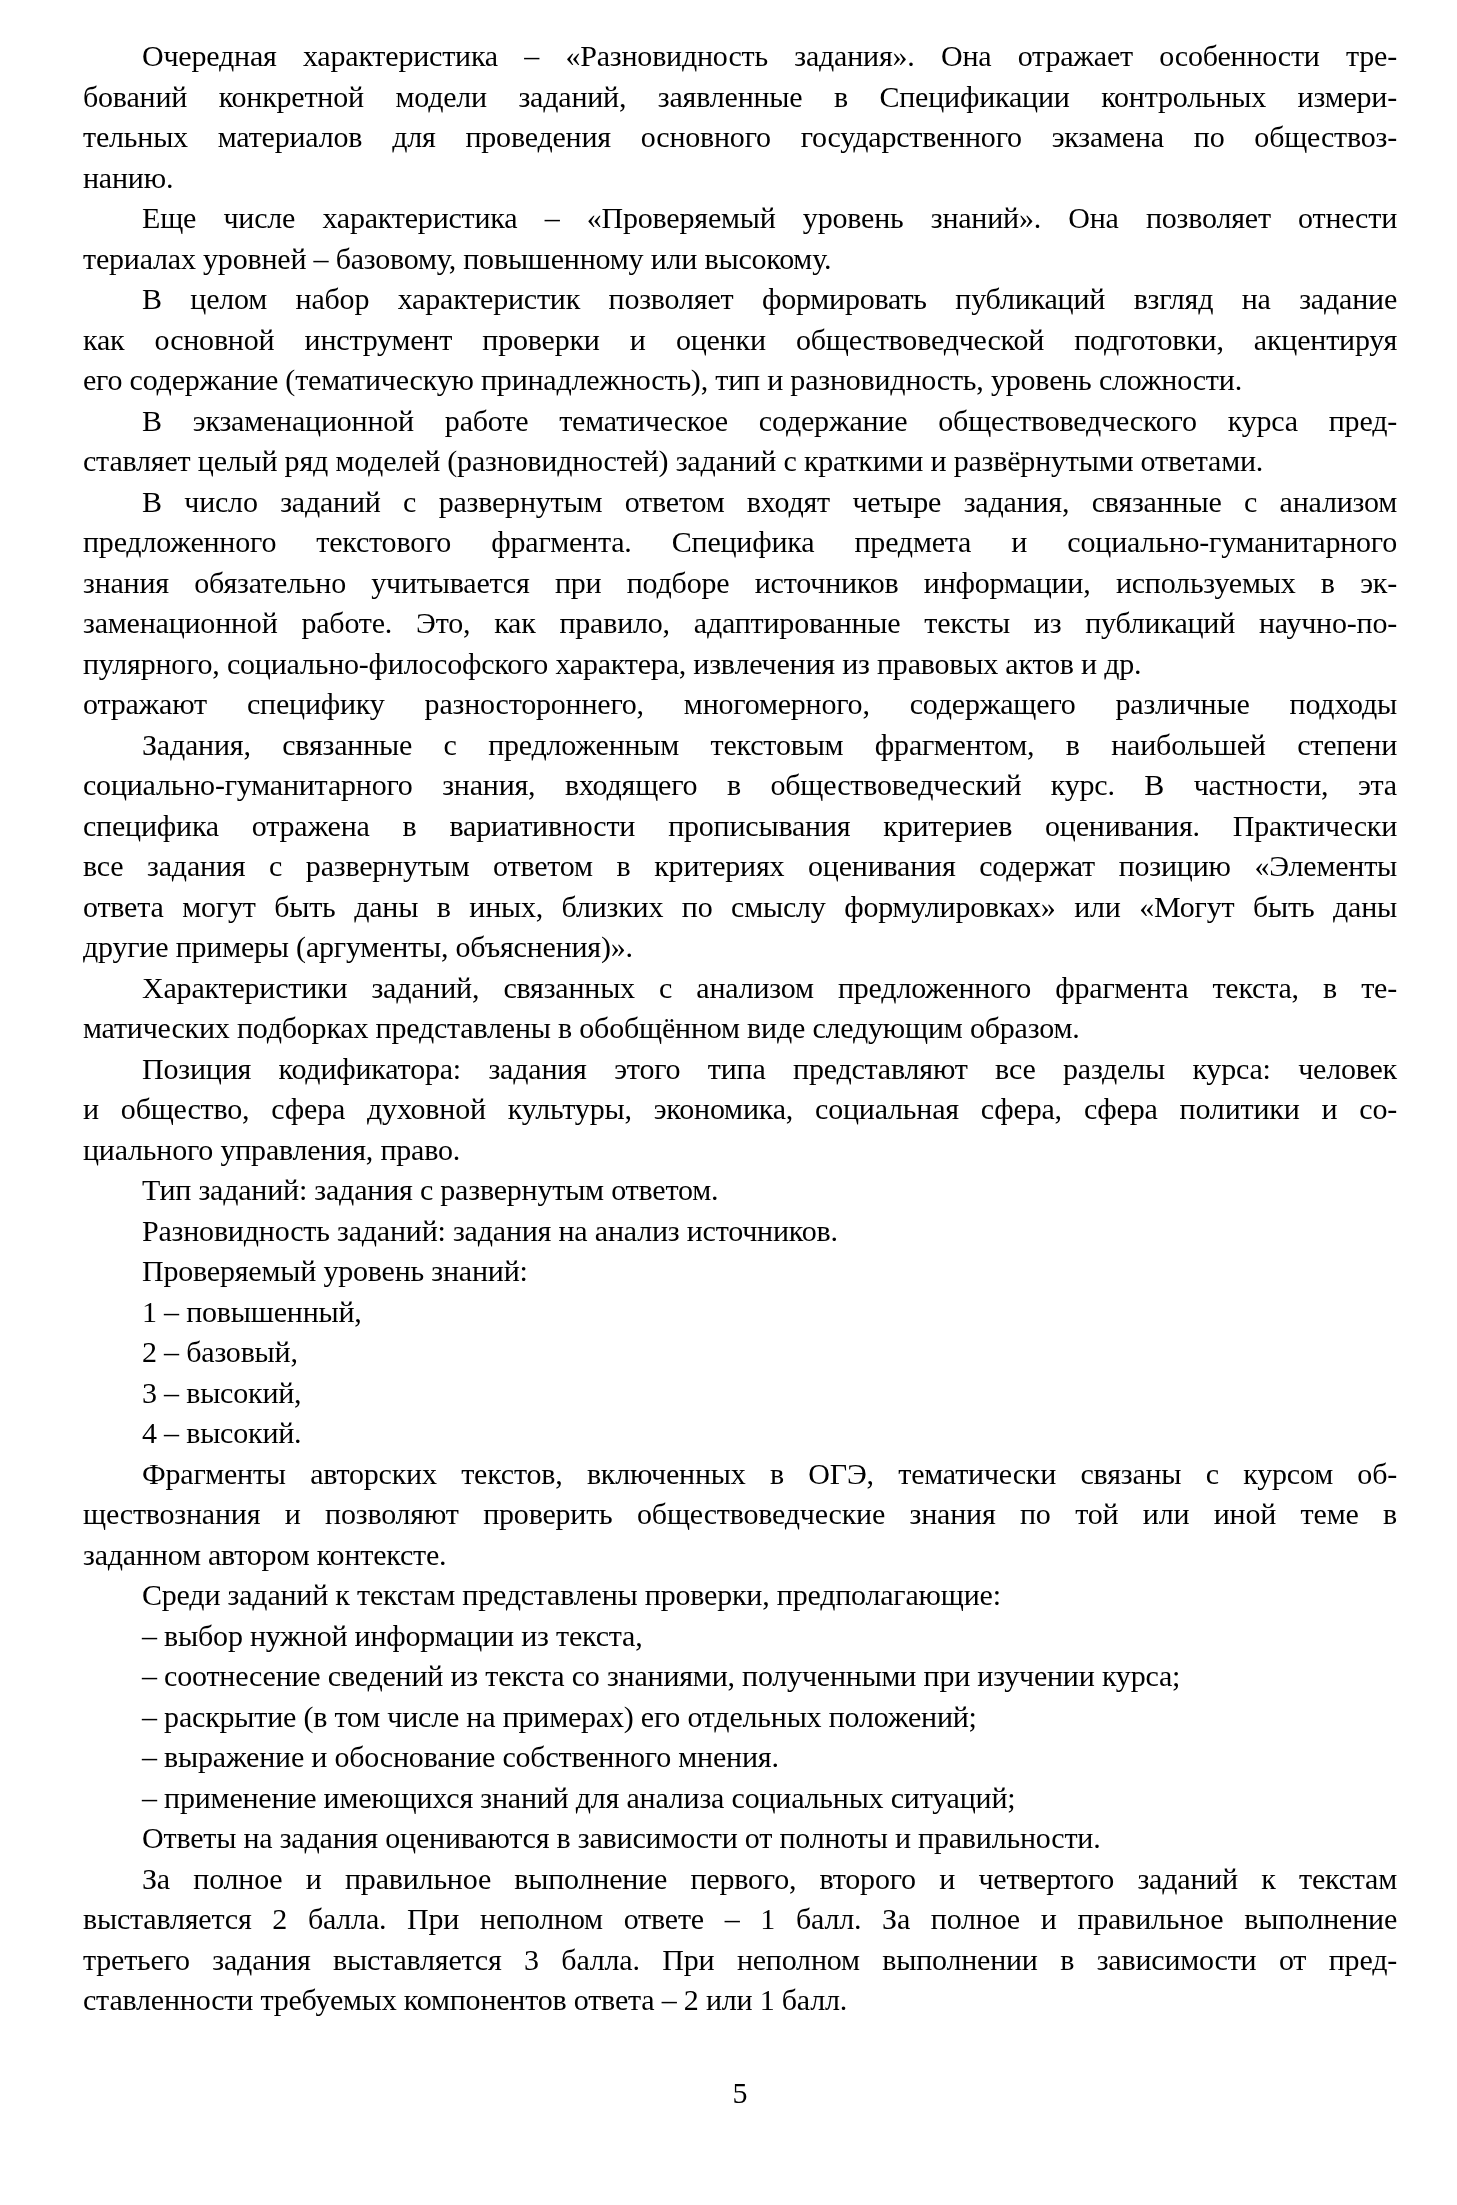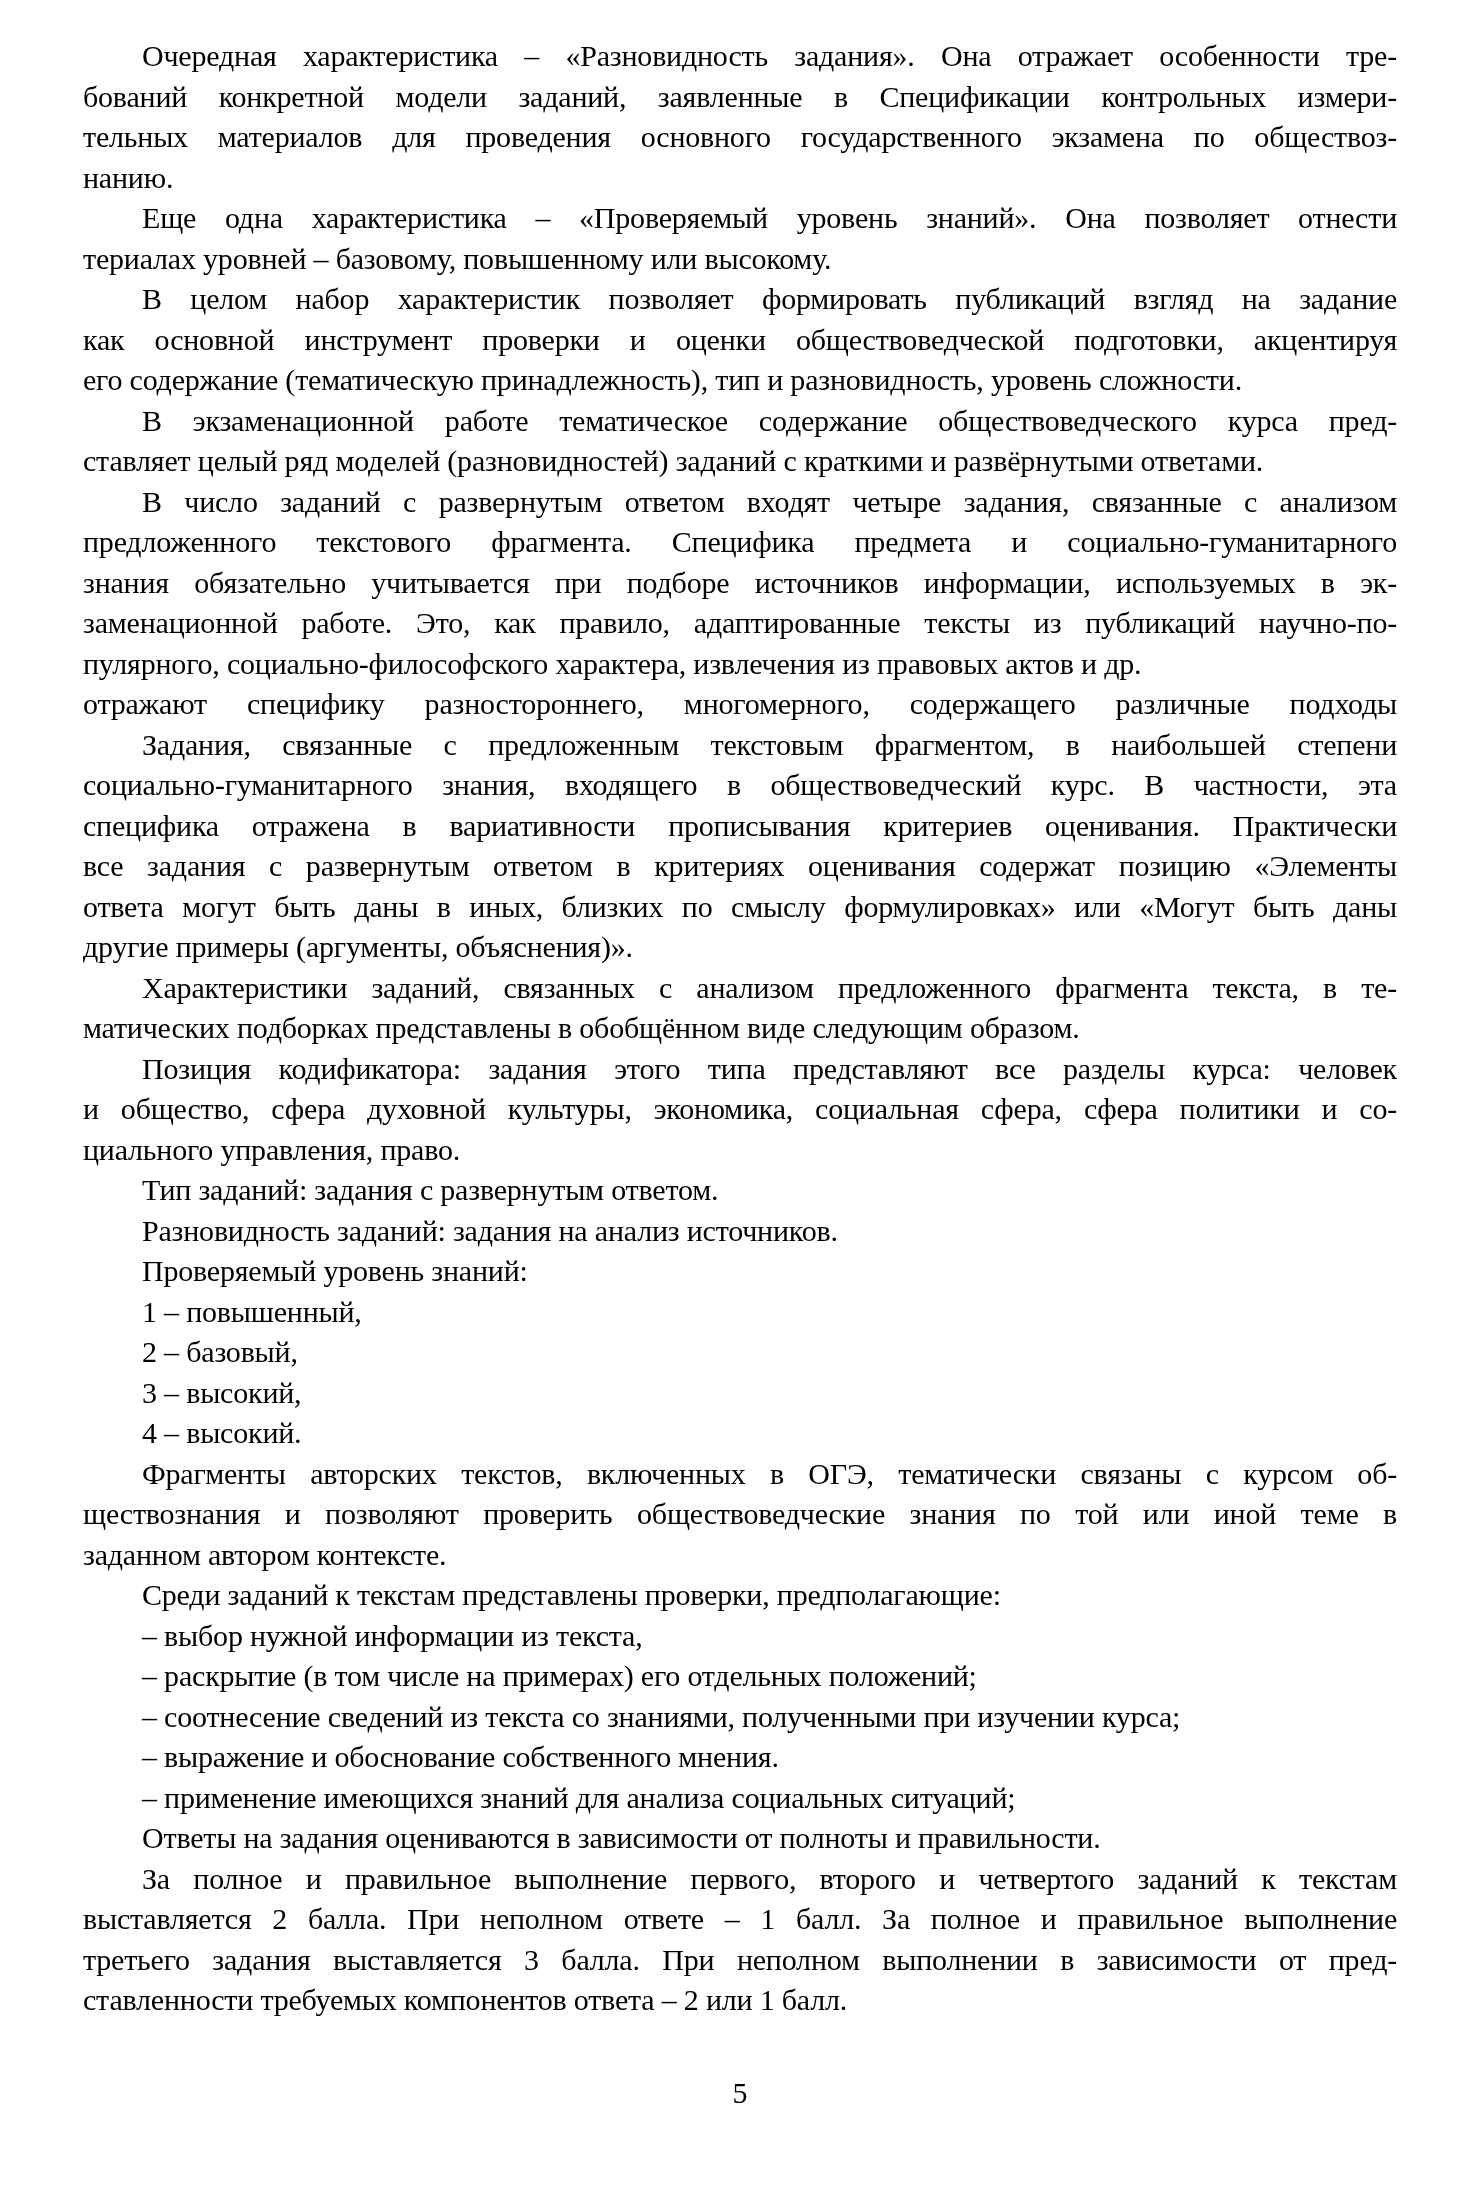--- a/index.html
+++ b/index.html
@@ -33,21 +33,21 @@
 </style>
 </head>
 <body>
 
 <div class="page">
   <div>
     <div class="ln f">Очередная характеристика – «Разновидность задания». Она отражает особенности тре-</div>
     <div class="ln">бований конкретной модели заданий, заявленные в Спецификации контрольных измери-</div>
     <div class="ln">тельных материалов для проведения основного государственного экзамена по обществоз-</div>
     <div class="ln l">нанию.</div>
-    <div class="ln f">Еще одна характеристика – «Проверяемый уровень знаний». Она позволяет отнести</div>
+    <div class="ln f">Еще числе характеристика – «Проверяемый уровень знаний». Она позволяет отнести</div>
     <div class="ln l">териалах уровней – базовому, повышенному или высокому.</div>
     <div class="ln f">В целом набор характеристик позволяет формировать публикаций взгляд на задание</div>
     <div class="ln">как основной инструмент проверки и оценки обществоведческой подготовки, акцентируя</div>
     <div class="ln l">его содержание (тематическую принадлежность), тип и разновидность, уровень сложности.</div>
     <div class="ln f">В экзаменационной работе тематическое содержание обществоведческого курса пред-</div>
     <div class="ln l">ставляет целый ряд моделей (разновидностей) заданий с краткими и развёрнутыми ответами.</div>
     <div class="ln f">В число заданий с развернутым ответом входят четыре задания, связанные с анализом</div>
     <div class="ln">предложенного текстового фрагмента. Специфика предмета и социально-гуманитарного</div>
     <div class="ln">знания обязательно учитывается при подборе источников информации, используемых в эк-</div>
     <div class="ln">заменационной работе. Это, как правило, адаптированные тексты из публикаций научно-по-</div>
@@ -69,22 +69,22 @@
     <div class="ln f l"><span class="it">Проверяемый уровень знаний:</span><span></span></div>
     <div class="ln f l">1 – повышенный,</div>
     <div class="ln f l">2 – базовый,</div>
     <div class="ln f l">3 – высокий,</div>
     <div class="ln f l">4 – высокий.</div>
     <div class="ln f">Фрагменты авторских текстов, включенных в ОГЭ, тематически связаны с курсом об-</div>
     <div class="ln">ществознания и позволяют проверить обществоведческие знания по той или иной теме в</div>
     <div class="ln l">заданном автором контексте.</div>
     <div class="ln f l">Среди заданий к текстам представлены проверки, предполагающие:</div>
     <div class="ln f l">– выбор нужной информации из текста,</div>
+    <div class="ln f l">– соотнесение сведений из текста со знаниями, полученными при изучении курса;</div>
     <div class="ln f l">– раскрытие (в том числе на примерах) его отдельных положений;</div>
-    <div class="ln f l">– соотнесение сведений из текста со знаниями, полученными при изучении курса;</div>
     <div class="ln f l">– выражение и обоснование собственного мнения.</div>
     <div class="ln f l">– применение имеющихся знаний для анализа социальных ситуаций;</div>
     <div class="ln f l">Ответы на задания оцениваются в зависимости от полноты и правильности.</div>
     <div class="ln f">За полное и правильное выполнение первого, второго и четвертого заданий к текстам</div>
     <div class="ln">выставляется 2 балла. При неполном ответе – 1 балл. За полное и правильное выполнение</div>
     <div class="ln">третьего задания выставляется 3 балла. При неполном выполнении в зависимости от пред-</div>
     <div class="ln l">ставленности требуемых компонентов ответа – 2 или 1 балл.</div>
   </div>
   <div class="page-num">5</div>
 </div>

